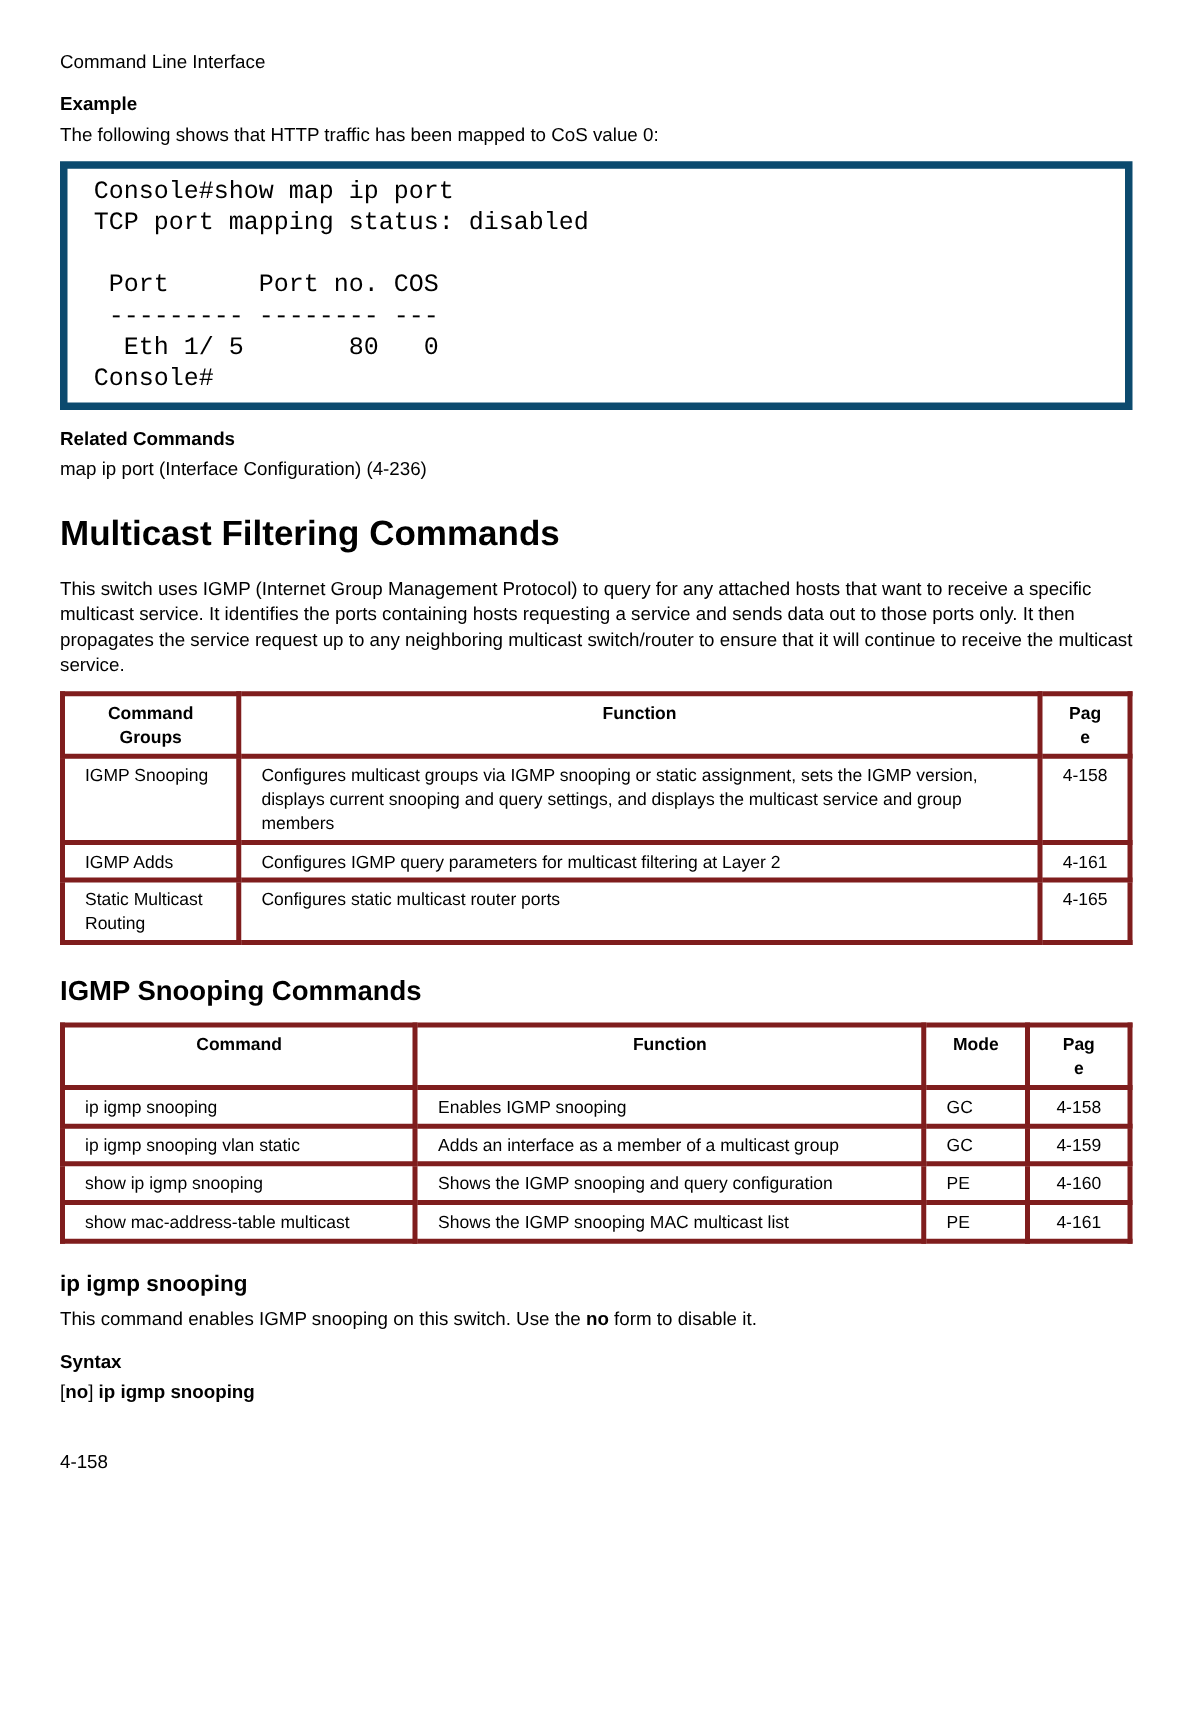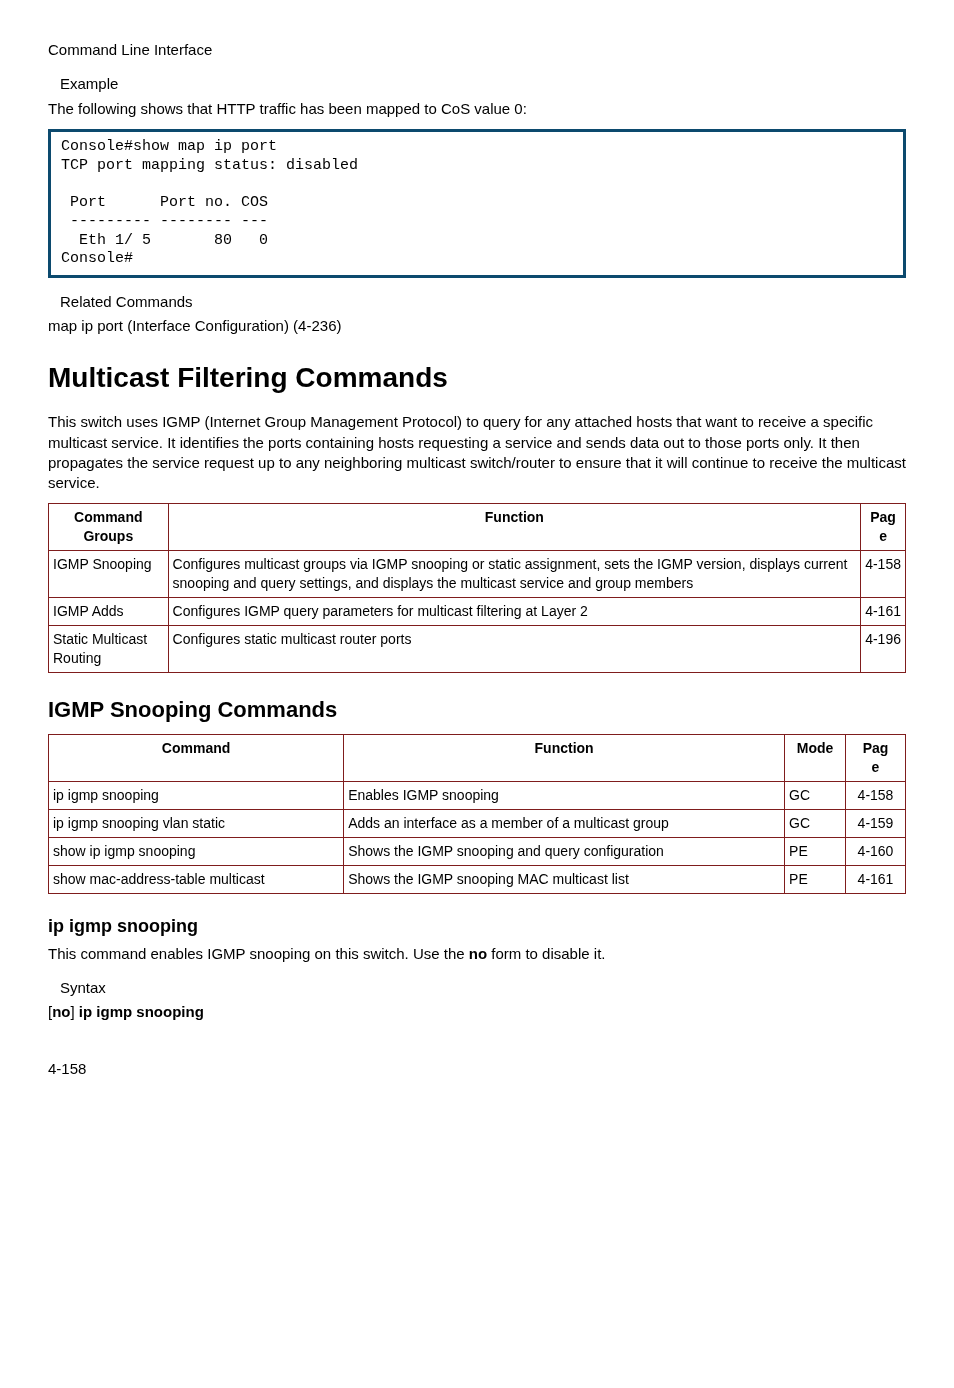--- a/index.html
+++ b/index.html
@@ -26,48 +26,48 @@
     font-size: 22px;
     font-weight: bold;
     margin: 22px 0 10px 0;
   }
   h3.command-heading {
     font-size: 18px;
     font-weight: bold;
     margin: 20px 0 6px 0;
   }
   .label {
-    font-weight: normal;
-    margin: 14px 0 4px 12px;
+    font-weight: bold;
+    margin: 14px 0 4px 0;
   }
   p.para {
     margin: 4px 0 10px 0;
   }
   .indent {
     margin-left: 28px;
   }
   pre.code-block {
     font-family: "Courier New", Courier, monospace;
-    font-size: 15px;
-    border: 3px solid #0c4a6e;
-    padding: 6px 10px;
+    font-size: 20px;
+    border: 6px solid #0c4a6e;
+    padding: 6px 21px;
     margin: 8px 0 14px 0;
     white-space: pre;
     line-height: 1.25;
   }
   table.doc-table {
     border-collapse: collapse;
     width: 100%;
     margin: 8px 0 14px 0;
     font-size: 14px;
   }
   table.doc-table th,
   table.doc-table td {
-    border: 1px solid #7f1d1d;
-    padding: 4px 4px;
+    border: 4px solid #7f1d1d;
+    padding: 4px 16px;
     vertical-align: top;
     text-align: left;
   }
   table.doc-table th {
     font-weight: bold;
     text-align: center;
   }
   table.doc-table td.page-cell,
   table.doc-table th.page-cell {
     text-align: center;
@@ -120,21 +120,21 @@
       <td class="page-cell">4-158</td>
     </tr>
     <tr>
       <td>IGMP Adds</td>
       <td>Configures IGMP query parameters for multicast filtering at Layer 2</td>
       <td class="page-cell">4-161</td>
     </tr>
     <tr>
       <td>Static Multicast Routing</td>
       <td>Configures static multicast router ports</td>
-      <td class="page-cell">4-196</td>
+      <td class="page-cell">4-165</td>
     </tr>
   </tbody>
 </table>
 
 <h2 class="subsection-heading">IGMP Snooping Commands</h2>
 
 <table class="doc-table">
   <thead>
     <tr>
       <th>Command</th>

